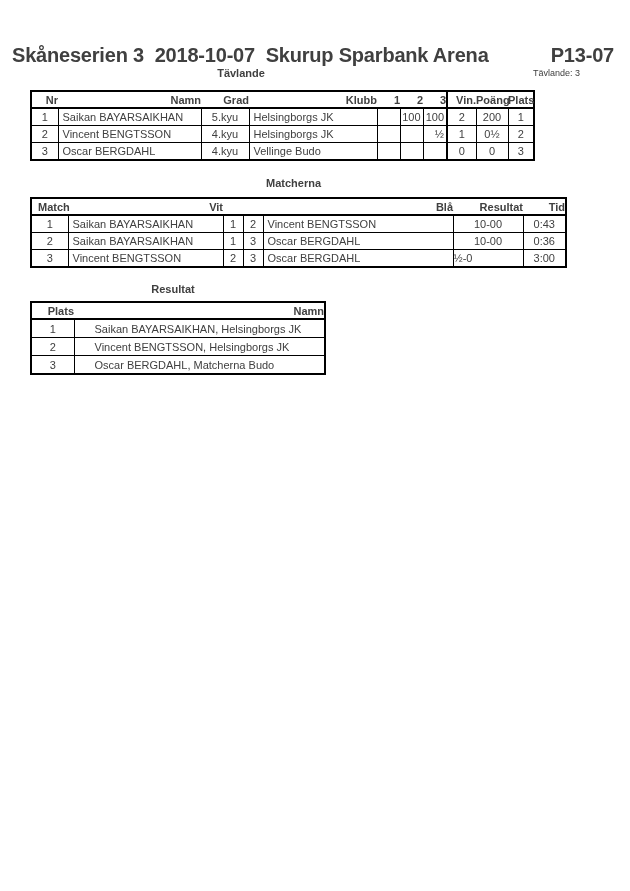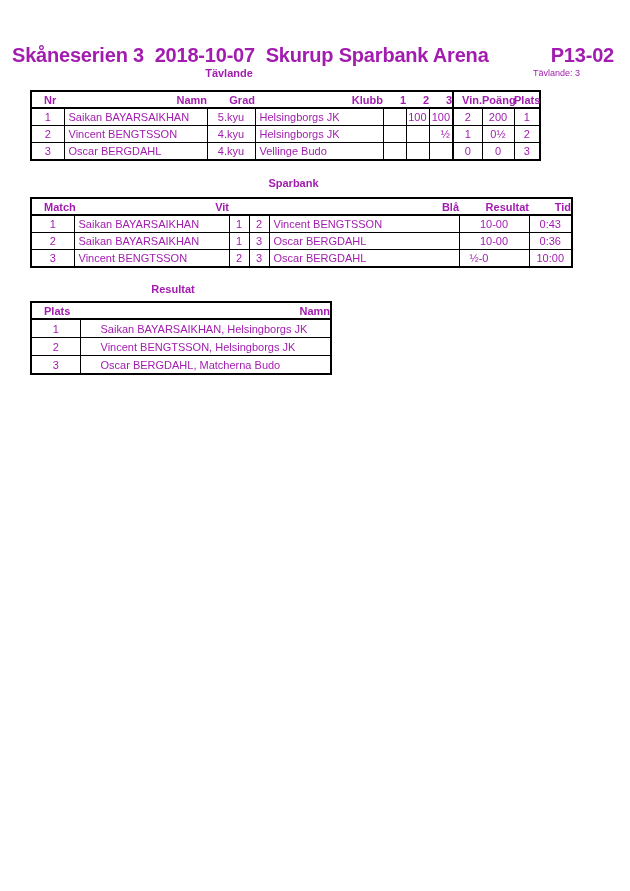--- a/index.html
+++ b/index.html
@@ -1,33 +1,33 @@
 <!DOCTYPE html>
 <html><head>
 <meta charset="utf-8">
 <style>
   html,body { margin:0; padding:0; background:#888; }
   #page {
     position: relative;
     width: 630px; height: 891px;
     background: #fff;
     font-family: "Liberation Sans", sans-serif;
-    color: #a21caf;
+    color: #404040;
     overflow: hidden;
   }
   
   #main-title {
     position: absolute; left: 12px; top: 44px; width: 602px;
     display: flex; justify-content: space-between; align-items: baseline;
     font-size: 20px; font-weight: bold; white-space: pre; letter-spacing: -0.2px;
   }
   .section-title {
     position: absolute; font-size: 11px; font-weight: bold; text-align: center;
   }
-  #tavlande-title  { left: 169px; top: 67px;  width: 120px; text-align: center; }
+  #tavlande-title  { left: 181px; top: 67px;  width: 120px; text-align: center; }
   #matcherna-title { left: 30px;  top: 177px; width: 527px; }
   #resultat-title  { left: 30px;  top: 283px; width: 286px; }
   #participants-note {
     position: absolute; left: 533px; top: 68px; width: 84px;
     font-size: 9px; text-align: left;
   }
   
   table {
     position: absolute;
     border-collapse: collapse; table-layout: fixed;
@@ -38,21 +38,21 @@
     border: 1px solid #000;
     height: 16px; padding: 0;
     overflow: hidden; white-space: nowrap;
   }
   th {
     border: none; border-bottom: 2px solid #000;
     height: 15px; padding: 0;
     font-size: 11px; font-weight: bold; text-align: right;
     overflow: visible; white-space: nowrap;
   }
-  th:first-child { text-align: left; padding-left: 12px; }
+  th:first-child { text-align: right; padding-left: 6px; }
   
   #table-tavlande { left: 30px; top: 90px; width: 492px; }
   #table-tavlande th:nth-child(1){width:20px}
   #table-tavlande th:nth-child(2){width:143px}
   #table-tavlande th:nth-child(3){width:48px}
   #table-tavlande th:nth-child(4){width:128px}
   #table-tavlande th:nth-child(5){width:23px}
   #table-tavlande th:nth-child(6){width:23px}
   #table-tavlande th:nth-child(7){width:23px}
   #table-tavlande th:nth-child(8){width:28px}
@@ -79,37 +79,37 @@
   #table-matcherna th:nth-child(5){width:190px}
   #table-matcherna th:nth-child(6){width:70px}
   #table-matcherna th:nth-child(7){width:42px}
   #table-matcherna td:nth-child(1),
   #table-matcherna td:nth-child(3),
   #table-matcherna td:nth-child(4),
   #table-matcherna td:nth-child(6),
   #table-matcherna td:nth-child(7){ text-align: center; }
   #table-matcherna td:nth-child(2),
   #table-matcherna td:nth-child(5){ text-align: left; padding-left: 4px; }
-  #table-matcherna tbody tr:nth-child(3) td:nth-child(6){ text-align: left; padding-left: 10px; }
+  #table-matcherna tbody tr:nth-child(3) td:nth-child(6){ text-align: left; padding-left: 0; }
   
   #table-resultat { left: 30px; top: 301px; width: 286px; }
   #table-resultat th:nth-child(1){width:36px}
   #table-resultat th:nth-child(2){width:250px}
   #table-resultat td { height: 17px; }
   #table-resultat td:nth-child(1){ text-align: center; }
   #table-resultat td:nth-child(2){ text-align: left; padding-left: 20px; }
 </style>
 </head>
 <body>
 
 <div id="page">
 
   <div id="main-title">
     <span>Skåneserien 3  2018-10-07  Skurup Sparbank Arena</span>
-    <span>P13-02</span>
+    <span>P13-07</span>
   </div>
 
   <div id="participants-note">Tävlande: 3</div>
 
   <div id="tavlande-title" class="section-title">Tävlande</div>
 
   <table id="table-tavlande">
     <thead>
       <tr>
         <th>Nr</th>
@@ -157,21 +157,21 @@
           <td></td>
           <td></td>
           <td></td>
           <td>0</td>
           <td>0</td>
           <td>3</td>
         </tr>
       </tbody>
   </table>
 
-  <div id="matcherna-title" class="section-title">Sparbank</div>
+  <div id="matcherna-title" class="section-title">Matcherna</div>
 
   <table id="table-matcherna">
     <thead>
       <tr>
         <th>Match</th>
         <th>Vit</th>
         <th></th>
         <th></th>
         <th>Blå</th>
         <th>Resultat</th>
@@ -197,21 +197,21 @@
           <td>10-00</td>
           <td>0:36</td>
         </tr>
         <tr>
           <td>3</td>
           <td>Vincent BENGTSSON</td>
           <td>2</td>
           <td>3</td>
           <td>Oscar BERGDAHL</td>
           <td>½-0</td>
-          <td>10:00</td>
+          <td>3:00</td>
         </tr>
       </tbody>
   </table>
 
   <div id="resultat-title" class="section-title">Resultat</div>
 
   <table id="table-resultat">
     <thead>
       <tr>
         <th>Plats</th>

